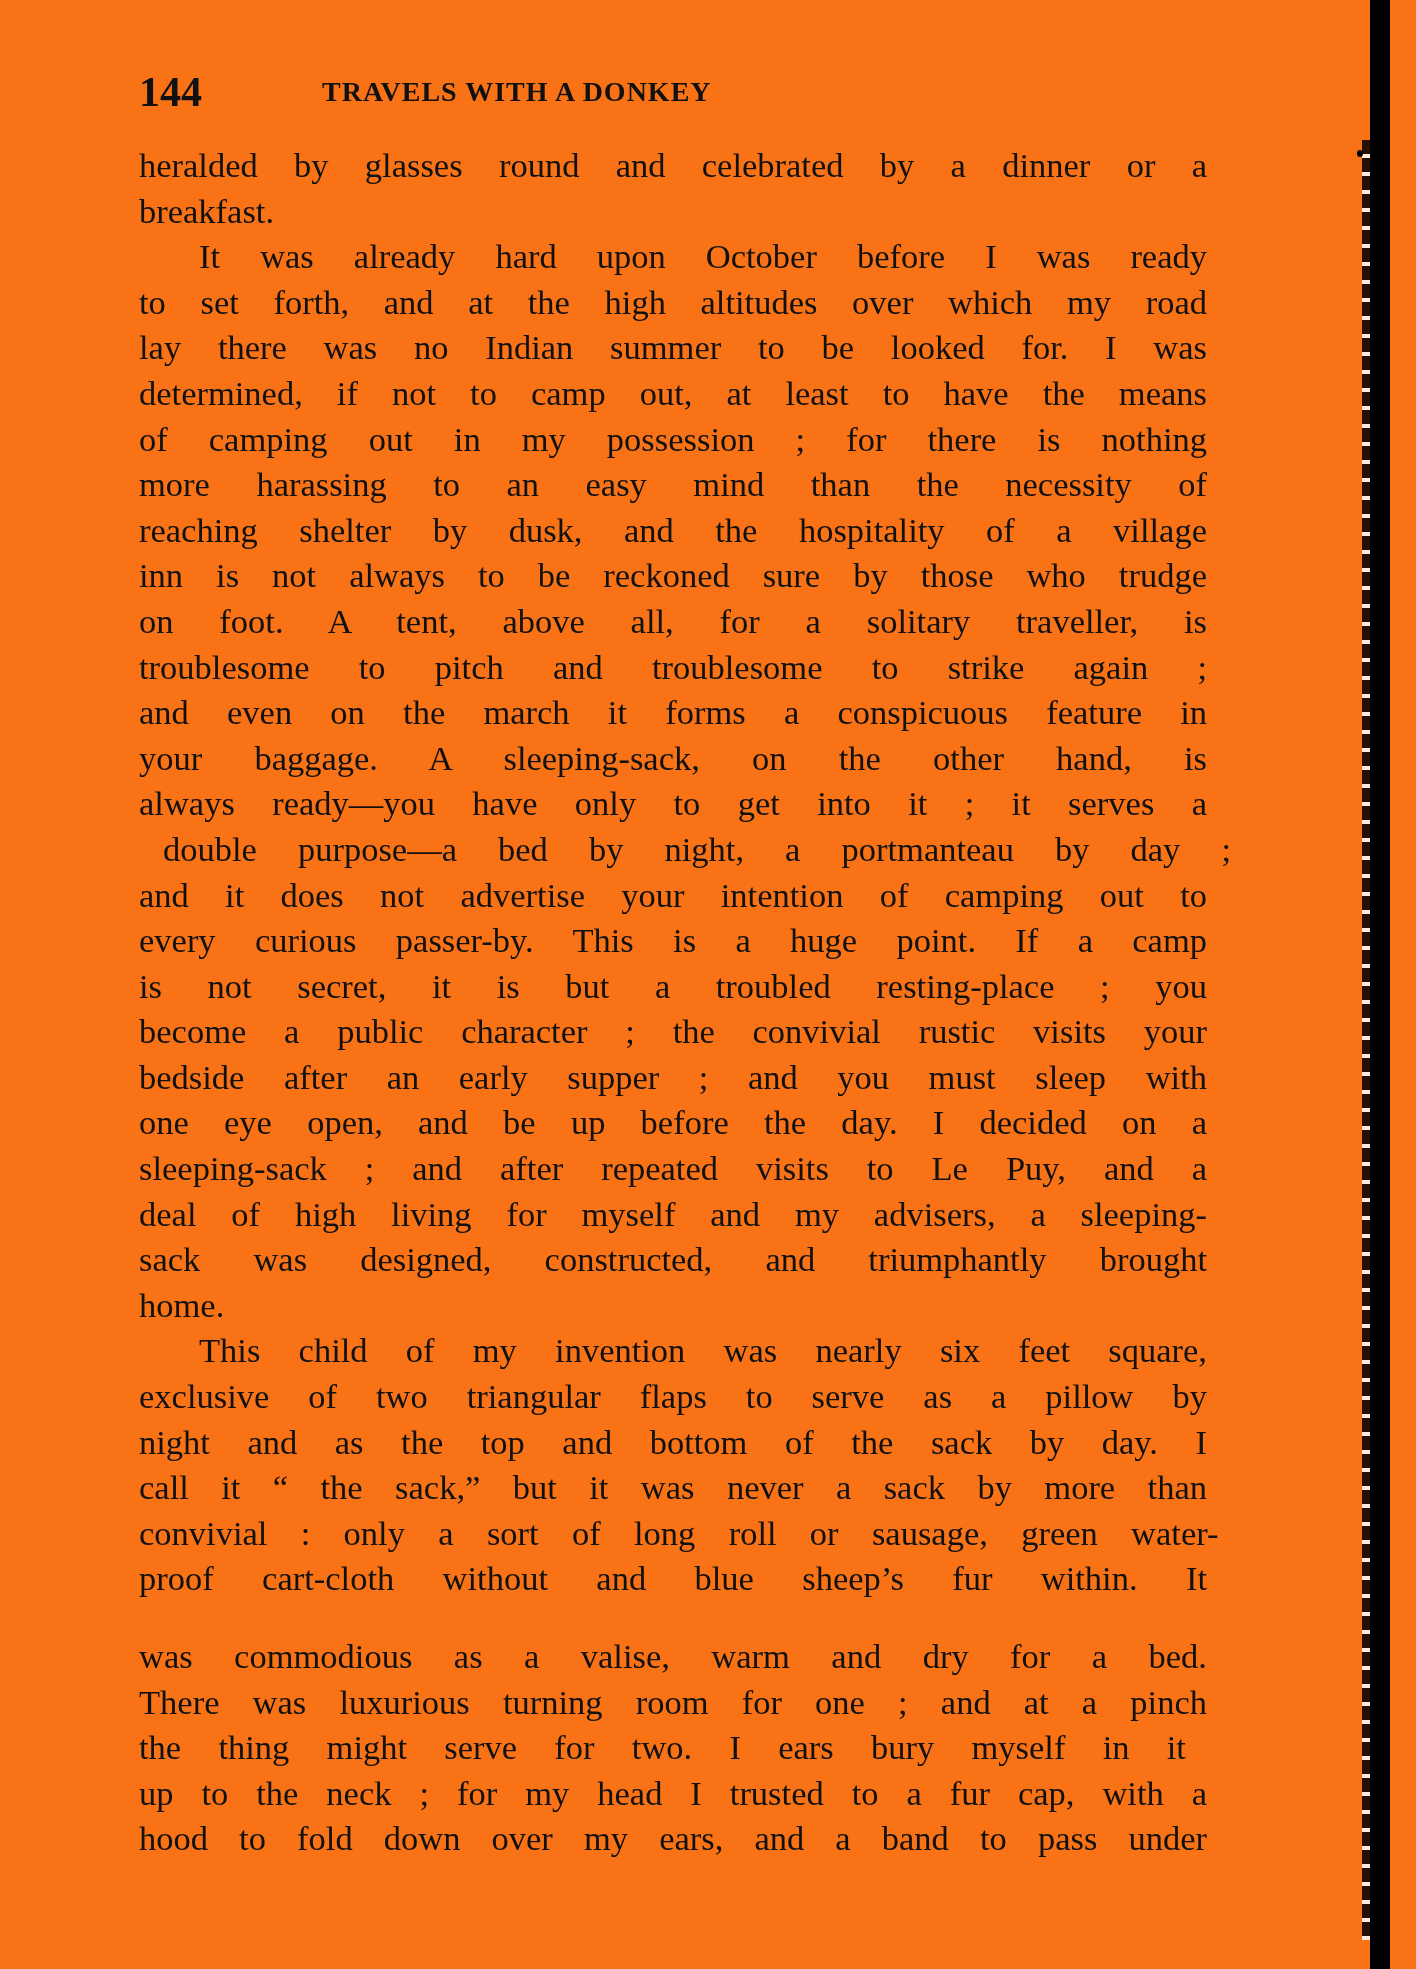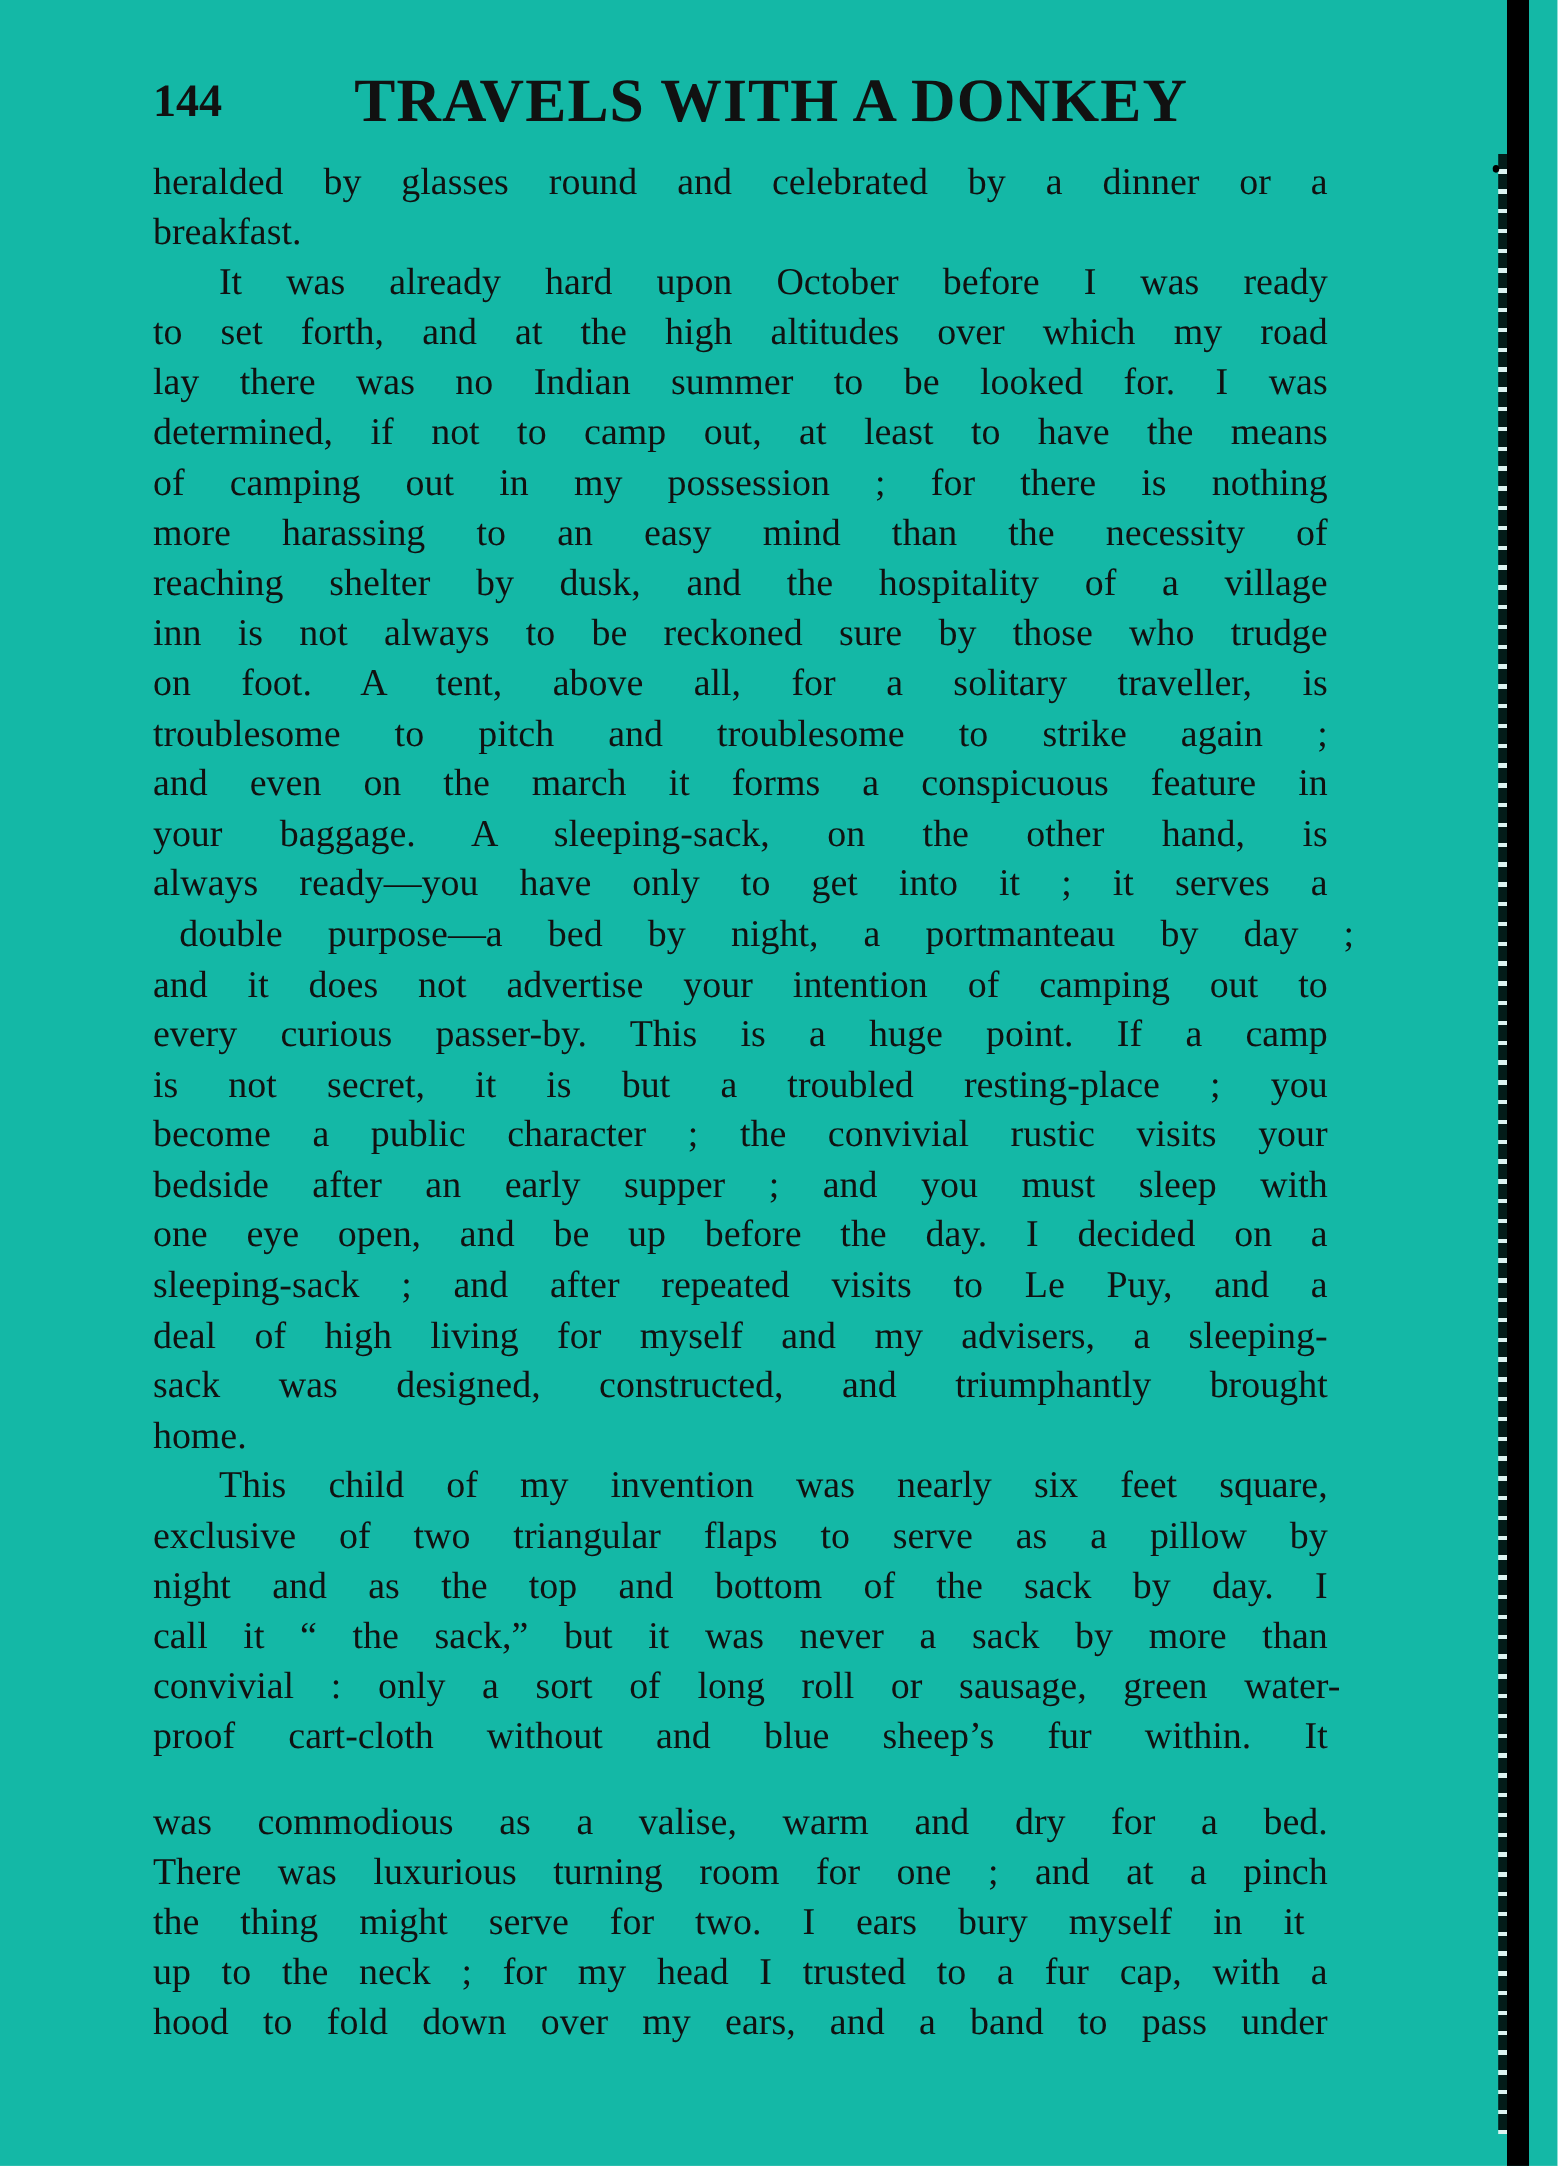--- a/index.html
+++ b/index.html
@@ -1,20 +1,20 @@
 <!DOCTYPE html>
 <html><head>
   <meta charset="utf-8">
   <style>
     html, body { margin: 0; padding: 0; background: #ffffff; }
     body { width: 1416px; height: 1969px; position: relative; overflow: hidden; }
-    .page { position: absolute; left: 0; top: 0; width: 1416px; height: 1969px; background: #14b8a6; }
+    .page { position: absolute; left: 0; top: 0; width: 1416px; height: 1969px; background: #f97316; }
     .header { position: absolute; left: 139px; top: 64px; width: 1070px; height: 56px; font-family: "Liberation Serif", "DejaVu Serif", serif; font-weight: bold; color: #111; }
     .page-num { position: absolute; left: 0; top: 0; font-size: 42px; line-height: 56px; letter-spacing: 0px; }
-    .running-title { position: absolute; left: 183px; top: 0; font-size: 56px; line-height: 56px; letter-spacing: 1px; }
+    .running-title { position: absolute; left: 183px; top: 0; font-size: 28px; line-height: 56px; letter-spacing: 1px; }
     .body-text { position: absolute; left: 139px; top: 143px; width: 1068px; font-family: "Liberation Serif", "DejaVu Serif", serif; font-size: 34.5px; line-height: 45.6px; color: #111; }
     .line { display: block; height: 45.6px; white-space: nowrap; text-align: justify; text-align-last: justify; }
     .line.last { text-align-last: left; }
     .line.indent { padding-left: 60px; }
     .edge { position: absolute; left: 1370px; top: 0; width: 20px; height: 1969px; background: #000; }
     .edge-inner { position: absolute; left: 1362px; top: 140px; width: 8px; height: 1800px; background: repeating-linear-gradient(180deg, #000 0px, #000 14px, #fff 14px, #fff 18px); opacity: 0.85; }
     .edge-dot { position: absolute; left: 1357px; top: 150px; width: 6px; height: 7px; border-radius: 50%; background: #000; }
   </style>
 </head>
 <body>

